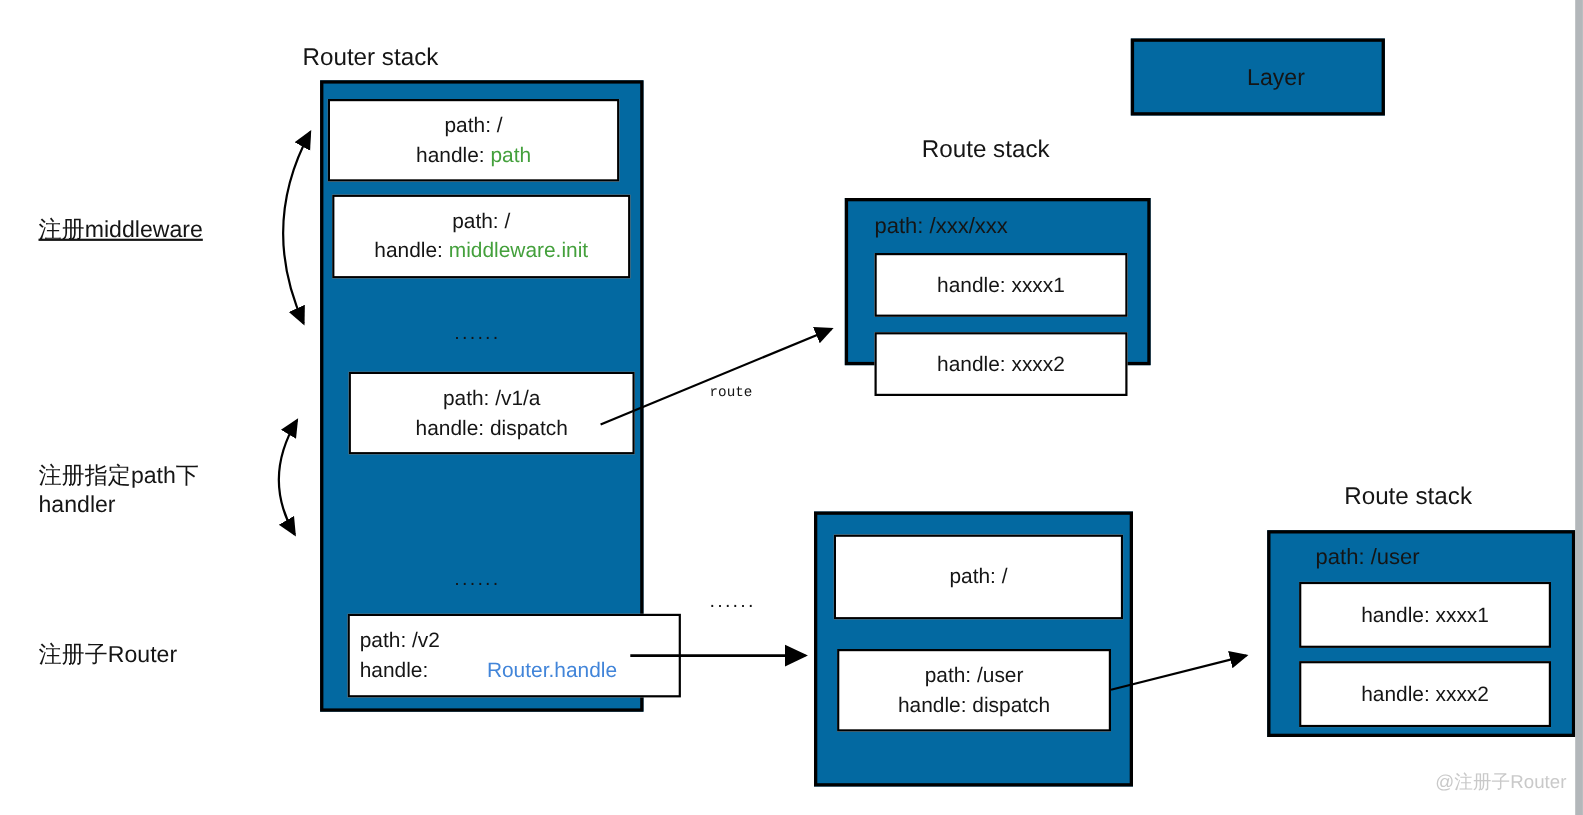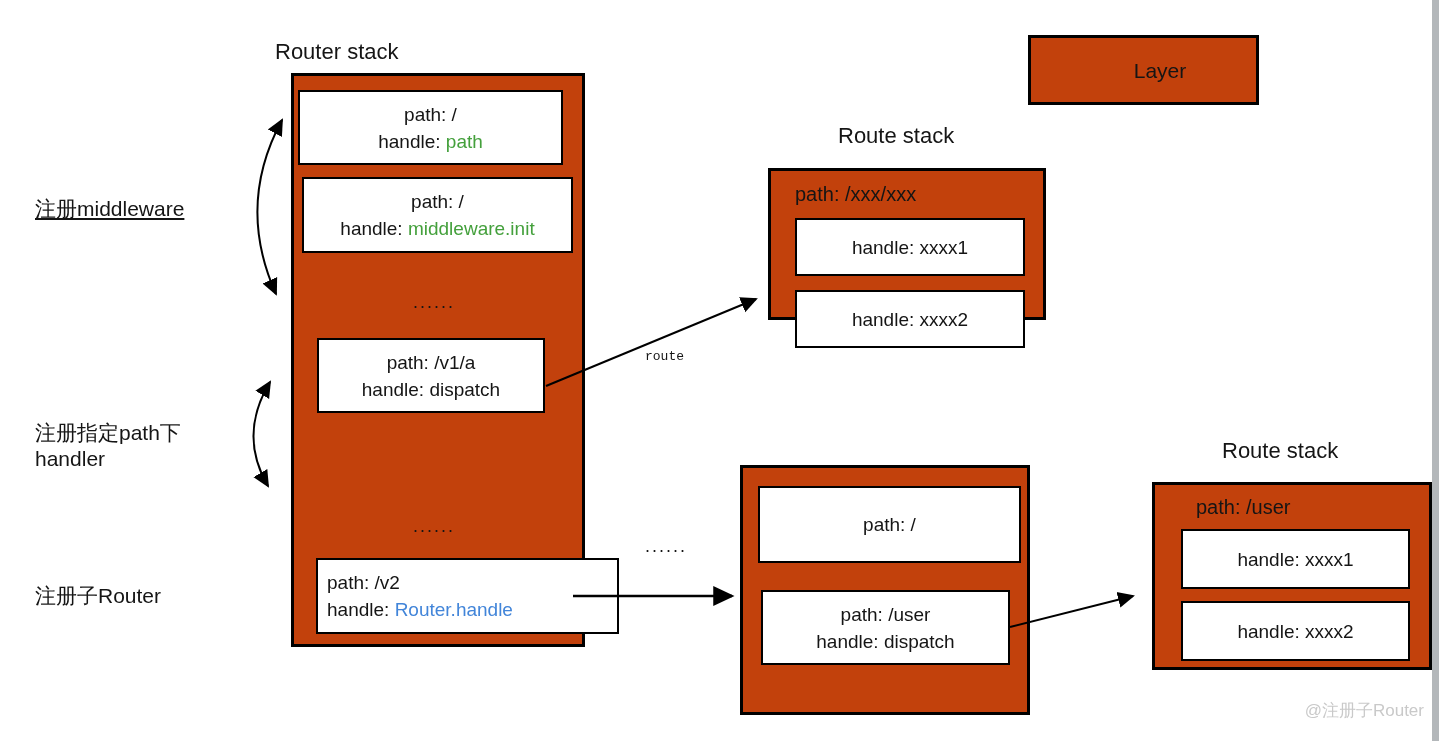--- a/index.html
+++ b/index.html
@@ -5,35 +5,35 @@
   html,body { margin:0; padding:0; background:#ffffff; }
   .canvas {
     position:relative;
     width:1439px; height:741px;
     background:#ffffff;
     font-family:"Liberation Sans", sans-serif;
     color:#151515;
     overflow:hidden;
   }
   .abs { position:absolute; }
-  .outer-box { border:3px solid #000; background:#c2410c; box-sizing:border-box;padding-left:33px; }
+  .outer-box { border:3px solid #000; background:#0369a1; box-sizing:border-box;padding-left:33px; }
   .inner-box { border:2.5px solid #000; background:#fff; box-sizing:border-box; }
   .cell {
     display:flex; flex-direction:column;
     align-items:center; justify-content:center;
     text-align:center;
     font-size:19px; line-height:27px;
   }
   .cell.align-left { align-items:flex-start; text-align:left; padding-left:9px; }
   .title { font-size:22px; white-space:nowrap; }
   .path-label { font-size:20px; white-space:nowrap; }
   .dots { font-size:18px; letter-spacing:2px; }
   .zh-label { font-size:21px; line-height:26px; white-space:nowrap; }
   .green { color:#44a03c; }
-  .blue  { color:#4285d9; }
+  .blue  { color:#4285d9;margin-left:48px; }
   .route-label { font-size:13px;font-family:Liberation Mono, monospace; }
   .watermark { font-size:17px; color:#c9c9c9; white-space:nowrap; }
   .edge-strip { background:#b3b7ba; }
   svg.overlay { position:absolute; left:0; top:0; pointer-events:none; }
 </style>
 </head>
 <body>
 
 <div class="canvas">
 
@@ -55,39 +55,39 @@
     <div><span>handle: </span><span class="green">path</span></div>
   </div>
 
   <div class="abs inner-box cell" style="left:302px; top:177px; width:271px; height:76px;">
     <div>path: /</div>
     <div><span>handle: </span><span class="green">middleware.init</span></div>
   </div>
 
   <div class="abs dots" style="left:413px; top:292px;">......</div>
 
-  <div class="abs inner-box cell" style="left:317px; top:338px; width:228px; height:75px;">
+  <div class="abs inner-box cell" style="left:317px; top:338px; width:260px; height:75px;">
     <div>path: /v1/a</div>
     <div><span>handle: </span><span>dispatch</span></div>
   </div>
 
   <div class="abs dots" style="left:413px; top:516px;">......</div>
 
   <div class="abs inner-box cell align-left" style="left:316px; top:558px; width:303px; height:76px;">
     <div>path: /v2</div>
     <div><span>handle: </span><span class="blue">Router.handle</span></div>
   </div>
 
   <div class="abs outer-box cell" style="left:1028px; top:35px; width:231px; height:70px; font-size:21px;">
     <div>Layer</div>
   </div>
 
   <div class="abs title" style="left:838px; top:123px;">Route stack</div>
 
-  <div class="abs outer-box" style="left:768px; top:168px; width:278px; height:152px;">
+  <div class="abs outer-box" style="left:768px; top:180px; width:278px; height:152px;">
     <div class="abs path-label" style="left:24px; top:12px;">path: /xxx/xxx</div>
     <div class="abs inner-box cell" style="left:24px; top:47px; width:230px; height:58px;">
       <div>handle: xxxx1</div>
     </div>
     <div class="abs inner-box cell" style="left:24px; top:119px; width:230px; height:58px;">
       <div>handle: xxxx2</div>
     </div>
   </div>
 
   <div class="abs outer-box" style="left:740px; top:465px; width:290px; height:250px;">

